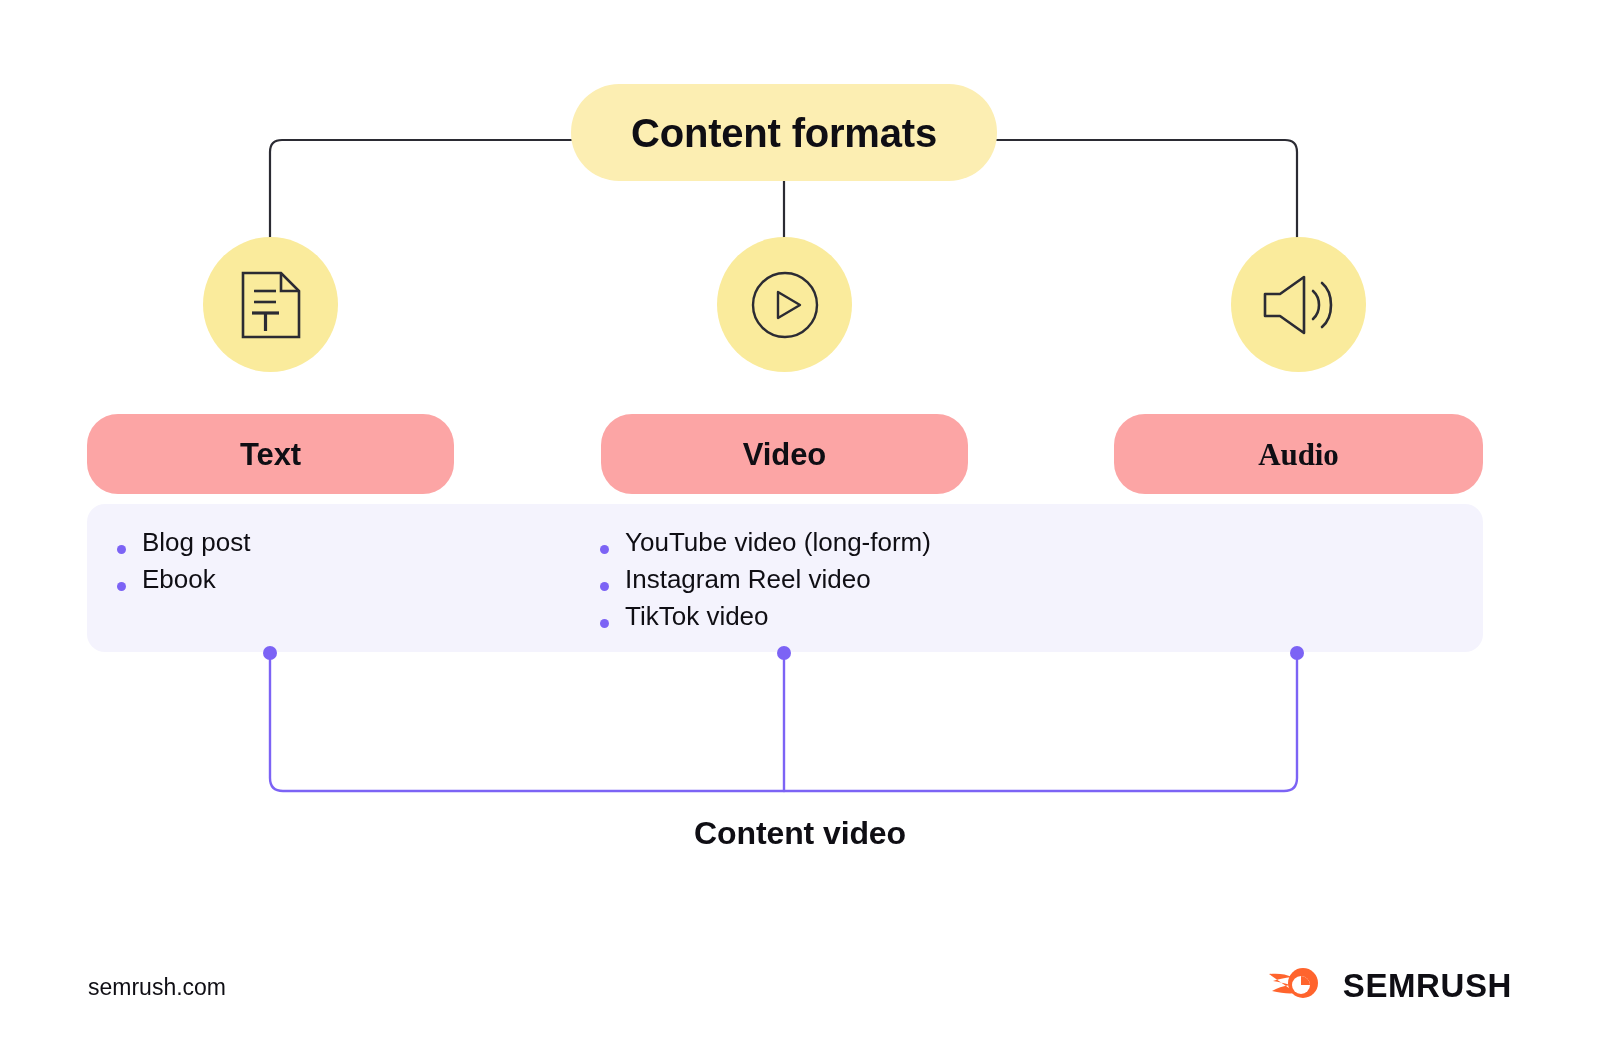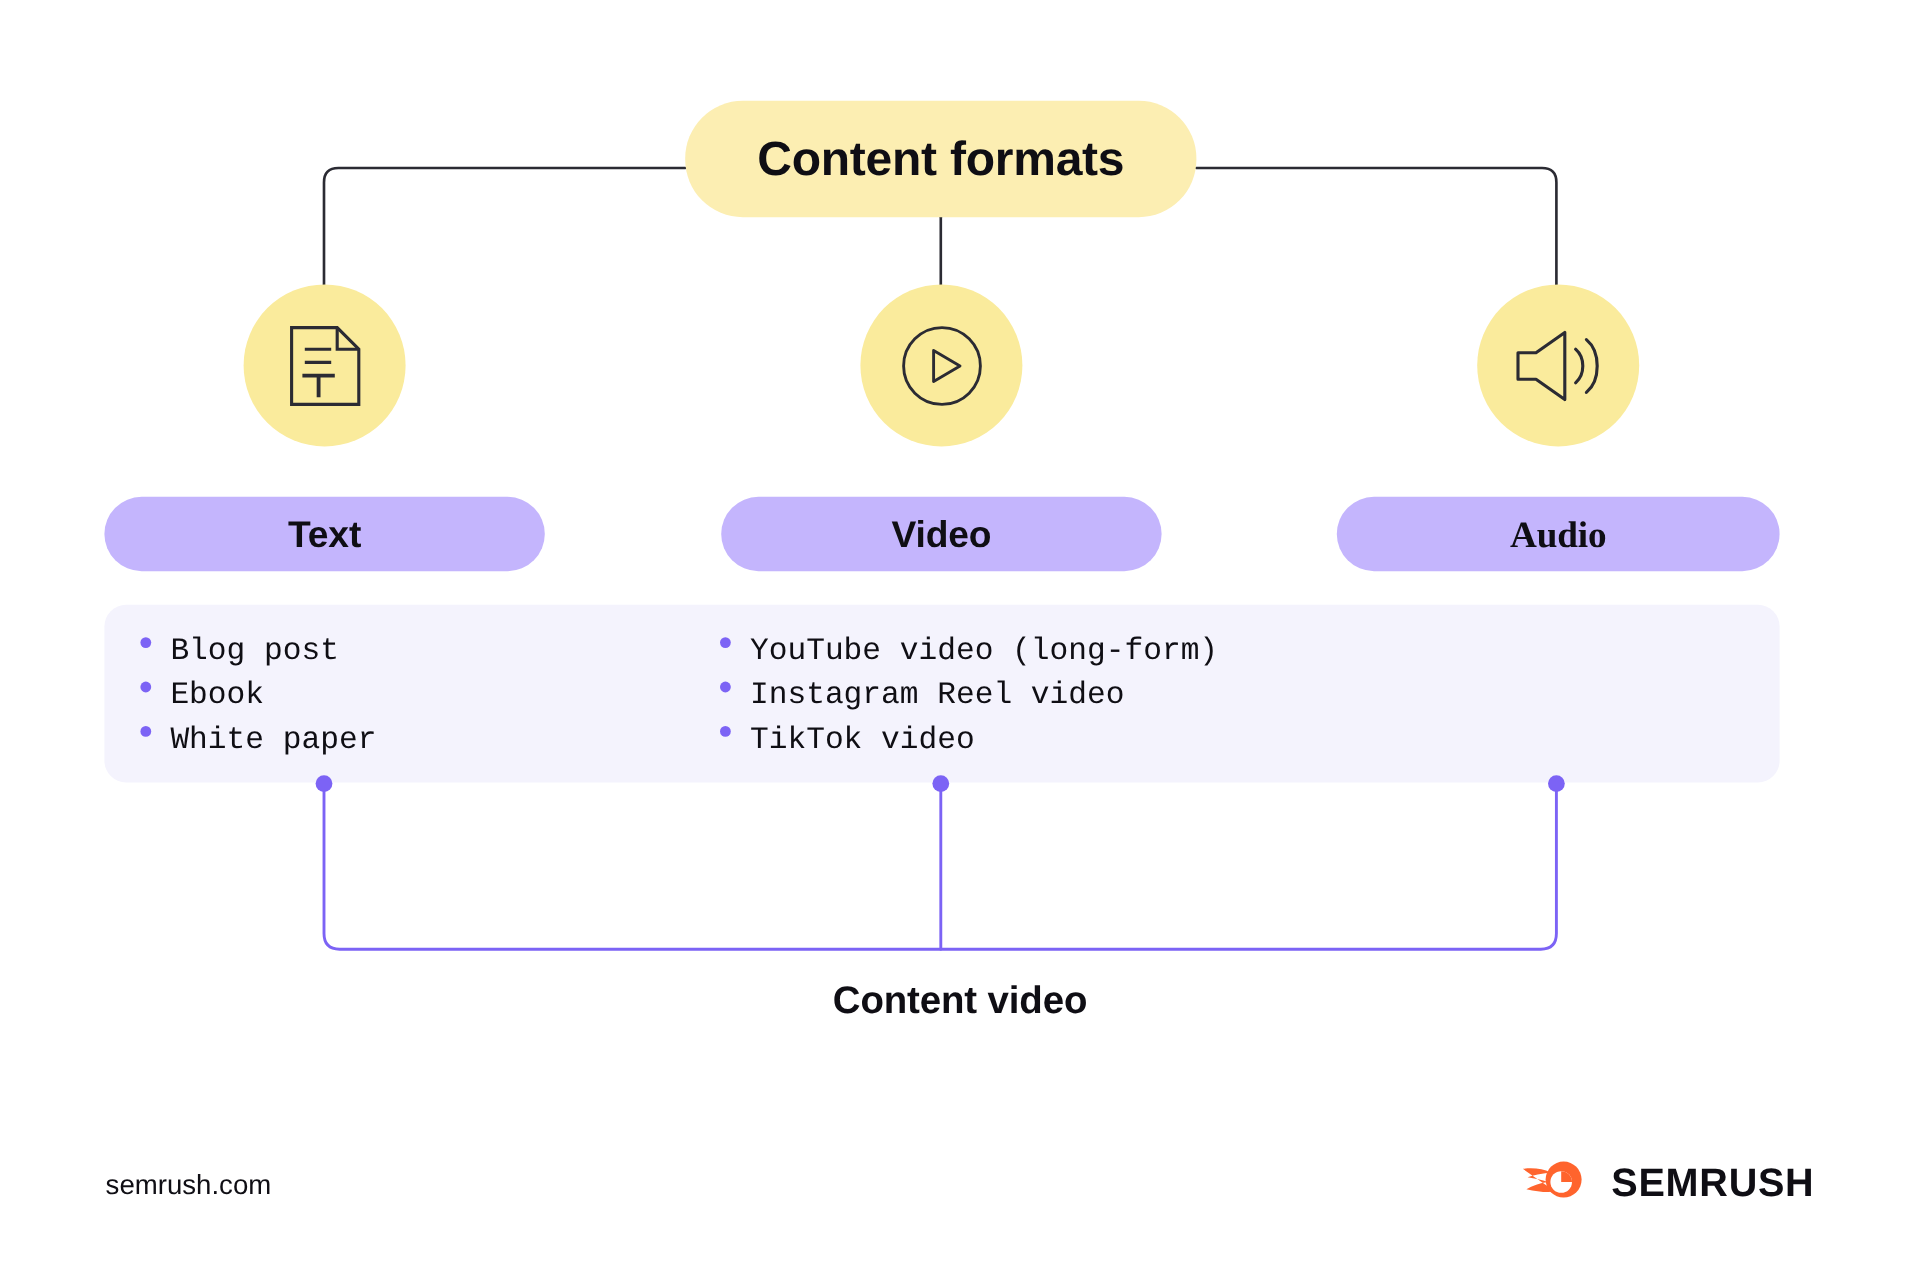--- a/index.html
+++ b/index.html
@@ -64,22 +64,22 @@
   }
   .icon-circle.c-text  { left: 203px; }
   .icon-circle.c-video { left: 717px; }
   .icon-circle.c-audio { left: 1231px; }
   .icon-circle svg { display: block; }
 
   
   .cat-pill {
     position: absolute;
     top: 414px;
-    height: 62px;
-    background: #c4b5fd;
+    height: 80px;
+    background: #fca5a5;
     border-radius: 31px;
     display: flex;
     align-items: center;
     justify-content: center;
   }
   .cat-pill.p-text  { left: 87px;   width: 367px; }
   .cat-pill.p-video { left: 601px;  width: 367px; }
   .cat-pill.p-audio { left: 1114px; width: 369px; font-family: Liberation Serif, serif; }
   .cat-pill-label {
     font-size: 31px;
@@ -106,26 +106,25 @@
   .list-col.l-text  { left: 30px;  width: 430px; }
   .list-col.l-video { left: 513px; width: 470px; }
   .list-col.l-audio { left: 1012px; width: 380px; }
   .list-col ul {
     list-style: none;
     margin: 0;
     padding: 0;
   }
   .list-col li {
     display: flex;
-    align-items: center;
+    align-items: flex-end;
     font-size: 26px;
     color: #0f0e14;
     line-height: 37px;
     white-space: nowrap;
-    font-family: Liberation Mono, monospace;
   }
   .bullet {
     width: 9px;
     height: 9px;
     min-width: 9px;
     border-radius: 50%;
     background: #7C63F5;
     margin-right: 16px;
     position: relative;
     top: -7px;
@@ -234,24 +233,20 @@
     <div class="list-col l-text">
       <ul>
         <li>
           <span class="bullet"></span>
           <span>Blog post</span>
         </li>
         <li>
           <span class="bullet"></span>
           <span>Ebook</span>
         </li>
-        <li>
-          <span class="bullet"></span>
-          <span>White paper</span>
-        </li>
       </ul>
     </div>
 
     <div class="list-col l-video">
       <ul>
         <li>
           <span class="bullet"></span>
           <span>YouTube video (long-form)</span>
         </li>
         <li>

